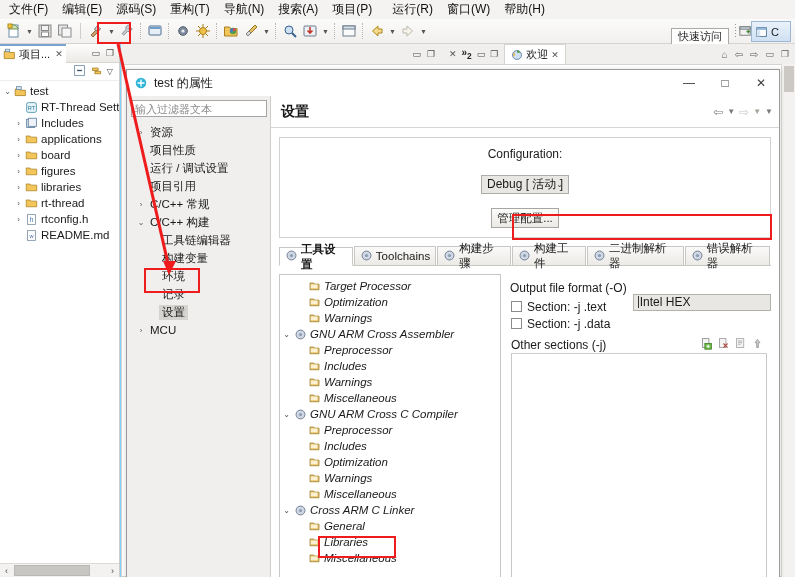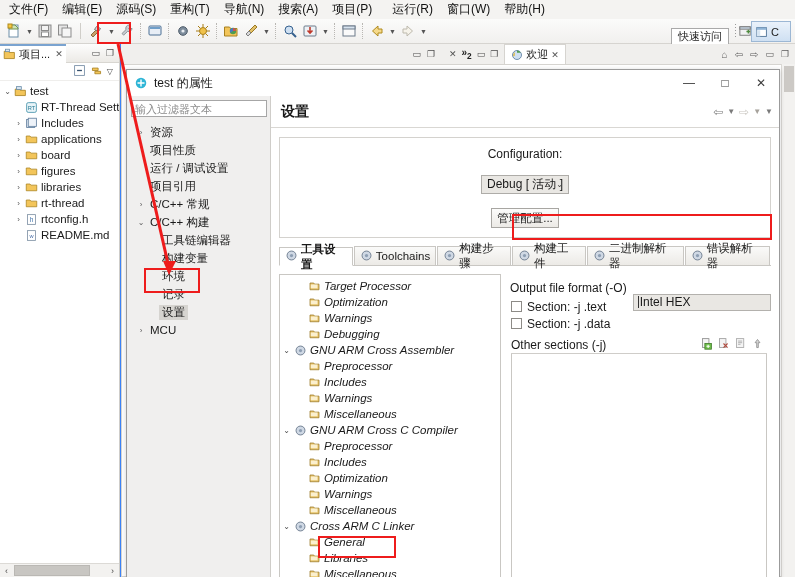--- a/index.html
+++ b/index.html
@@ -8,21 +8,21 @@
     width: 795px; height: 577px;
     background: #f4f3f1;
     font-family: "Liberation Sans", "DejaVu Sans", sans-serif;
     font-size: 12px;
     color: #1a1a1a;
     overflow: hidden;
     position: relative;
   }
 
   
-  #ide { position:absolute; inset:0; background:#3b82f6; }
+  #ide { position:absolute; inset:0; background:#7dd3fc; }
 
   .menubar {
     height: 19px; display:flex; align-items:center;
     padding-left: 2px; background:#f4f3f1;
     font-size: 12px;
   }
   .menubar .mi { padding: 1px 7px; white-space:nowrap; color:#111; }
 
   .toolbar {
     height: 25px; display:flex; align-items:center; gap:0px;
@@ -628,30 +628,20 @@
                 <div class="ttrow" style="padding-left: 14px;">
                   <span class="tt-w"></span>
                   <span class="tt-ic">
                     <svg width="13" height="12" viewBox="0 0 16 16">
                       <path d="M2 4h5l1 1.5h6V13H2z" fill="#e8c36a" stroke="#9a7a2a"></path>
                       <path d="M3 6h9v5H3z" fill="#fbf0cf"></path>
                     </svg>
                   </span>
                   <span class="tt-lbl">Warnings</span>
                 </div>
-                <div class="ttrow" style="padding-left: 14px;">
-                  <span class="tt-w"></span>
-                  <span class="tt-ic">
-                    <svg width="13" height="12" viewBox="0 0 16 16">
-                      <path d="M2 4h5l1 1.5h6V13H2z" fill="#e8c36a" stroke="#9a7a2a"></path>
-                      <path d="M3 6h9v5H3z" fill="#fbf0cf"></path>
-                    </svg>
-                  </span>
-                  <span class="tt-lbl">Debugging</span>
-                </div>
                 <div class="ttrow" style="padding-left: 0px;">
                   <span class="tt-w">⌄</span>
                   <span class="tt-ic">
                     <svg width="13" height="13" viewBox="0 0 16 16">
                       <circle cx="8" cy="8" r="5.5" fill="#cfd8e4" stroke="#5d6d80"></circle>
                       <circle cx="8" cy="8" r="2" fill="#8e9fb3"></circle>
                     </svg>
                   </span>
                   <span class="tt-lbl">GNU ARM Cross Assembler</span>
                 </div>

